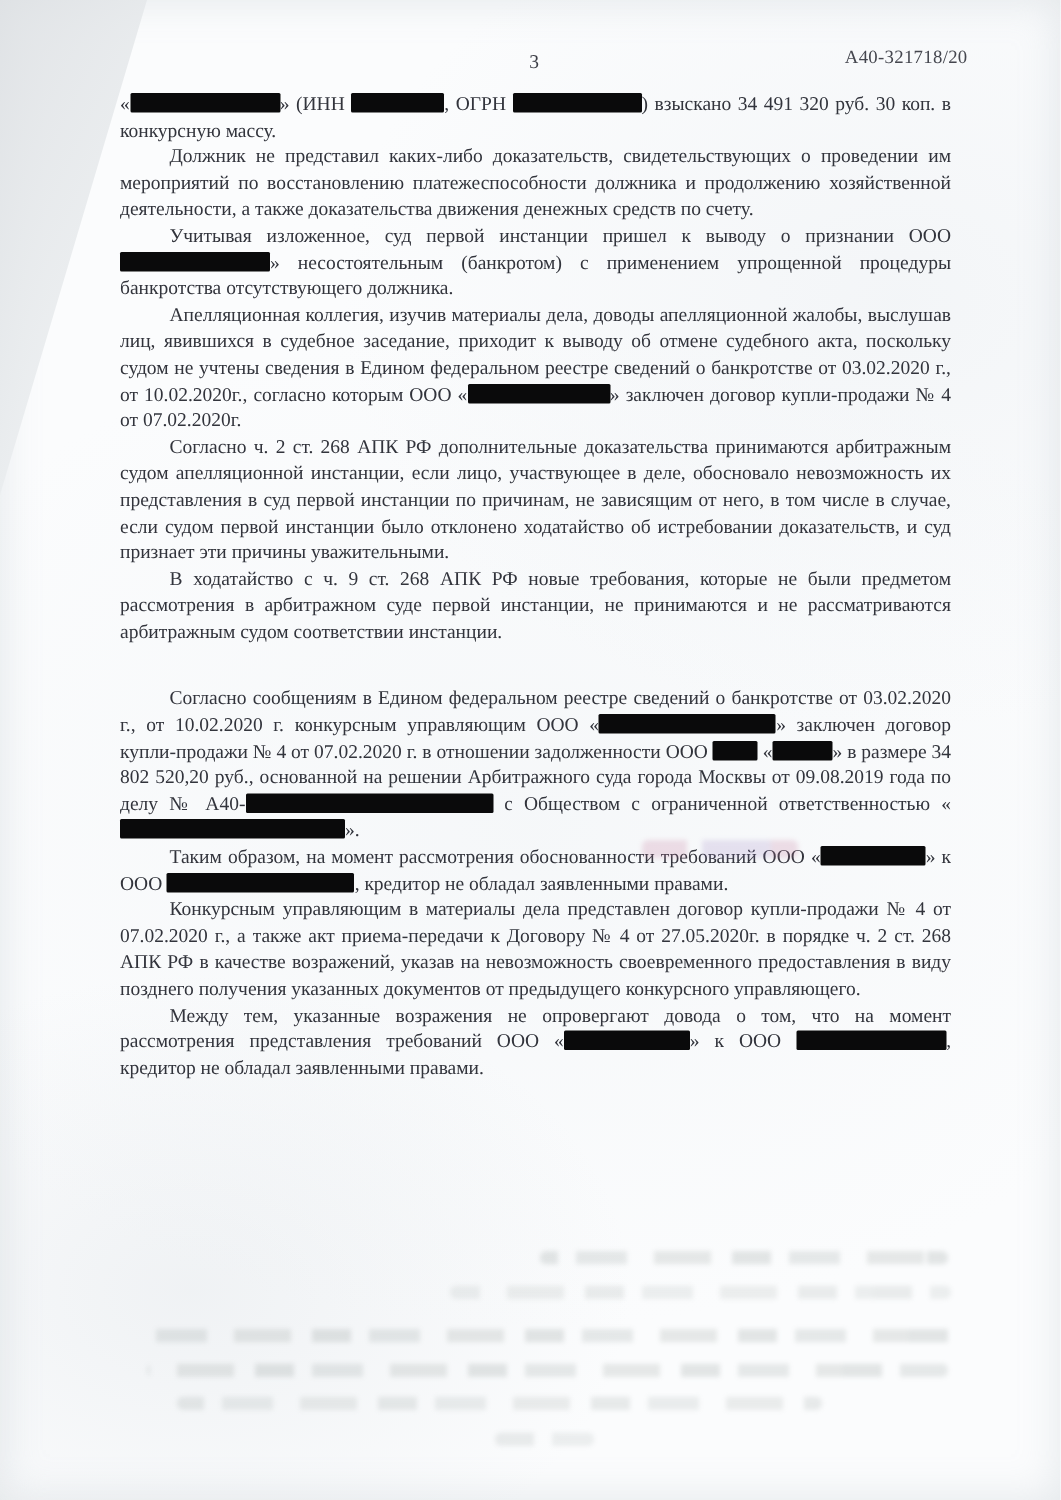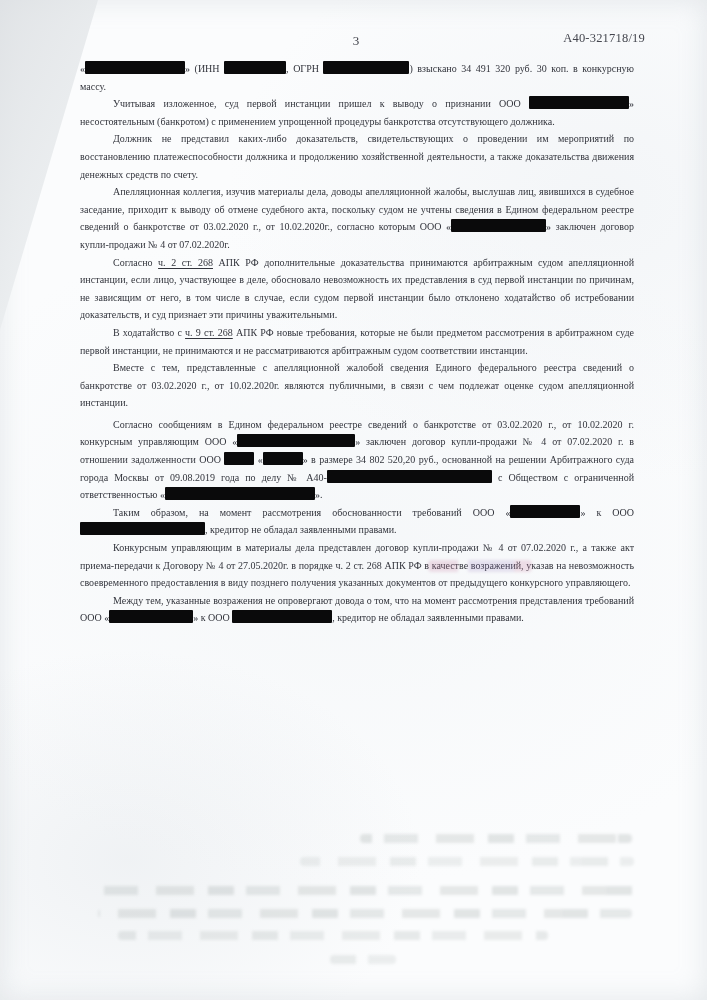--- a/index.html
+++ b/index.html
@@ -22,27 +22,27 @@
     clip-path:polygon(0 0,98px 0,0 330px);
     background:linear-gradient(115deg,#dde0e3 0%,#e9ecee 55%,#f5f7f8 100%);
     opacity:.85;
   }
   .header{position:absolute;left:0;top:0;width:707px;height:60px;
     font-size:13px;color:#3c3e46;}
   .page-number{position:absolute;left:336px;top:33px;width:40px;text-align:center;}
   .case-number{position:absolute;right:62px;top:31px;font-size:12.5px;letter-spacing:.2px;color:#44464e;}
   .doc-body{
     position:absolute;left:80px;top:60px;width:554px;
-    font-size:10px;line-height:17.6px;color:#32343c;
+    font-size:13px;line-height:17.6px;color:#32343c;
     text-align:justify;
   }
   .para{margin:0;text-indent:33px;}
   .para.noindent{text-indent:0;}
-  .para.gap{margin-top:4px;}
-  .uline{text-decoration:underline;text-underline-offset:2px;}
+  .para.gap{margin-top:27px;}
+  .uline{text-underline-offset:2px;}
   .redact{
     display:inline-block;height:13px;background:#0a0a0b;
     vertical-align:-2px;border-radius:1px;
   }
   
   .bleed{
     position:absolute;height:9px;border-radius:4px;
     background:repeating-linear-gradient(90deg,
       rgba(142,152,150,.55) 0px, rgba(142,152,150,.55) 26px,
       transparent 26px, transparent 38px,
@@ -63,31 +63,30 @@
 </style>
 </head>
 <body>
 
 <div class="page">
 
   <div class="corner-shade"></div>
 
   <div class="header">
     <div class="page-number">3</div>
-    <div class="case-number">А40-321718/19</div>
+    <div class="case-number">А40-321718/20</div>
   </div>
 
   <div class="doc-body">
       <p class="para noindent"><span>«</span><span class="redact" style="width: 100px;"></span><span>» (ИНН </span><span class="redact" style="width: 62px;"></span><span>, ОГРН </span><span class="redact" style="width: 86px;"></span><span>) взыскано 34 491 320 руб. 30 коп. в конкурсную массу.</span></p>
+      <p class="para"><span>Должник не представил каких-либо доказательств, свидетельствующих о проведении им мероприятий по восстановлению платежеспособности должника и продолжению хозяйственной деятельности, а также доказательства движения денежных средств по счету.</span></p>
       <p class="para"><span>Учитывая изложенное, суд первой инстанции пришел к выводу о признании ООО </span><span class="redact" style="width: 100px;"></span><span>» несостоятельным (банкротом) с применением упрощенной процедуры банкротства отсутствующего должника.</span></p>
-      <p class="para"><span>Должник не представил каких-либо доказательств, свидетельствующих о проведении им мероприятий по восстановлению платежеспособности должника и продолжению хозяйственной деятельности, а также доказательства движения денежных средств по счету.</span></p>
       <p class="para"><span>Апелляционная коллегия, изучив материалы дела, доводы апелляционной жалобы, выслушав лиц, явившихся в судебное заседание, приходит к выводу об отмене судебного акта, поскольку судом не учтены сведения в Едином федеральном реестре сведений о банкротстве от 03.02.2020 г., от 10.02.2020г., согласно которым ООО «</span><span class="redact" style="width: 95px;"></span><span>» заключен договор купли-продажи № 4 от 07.02.2020г.</span></p>
       <p class="para"><span>Согласно </span><span class="uline">ч. 2 ст. 268</span><span> АПК РФ дополнительные доказательства принимаются арбитражным судом апелляционной инстанции, если лицо, участвующее в деле, обосновало невозможность их представления в суд первой инстанции по причинам, не зависящим от него, в том числе в случае, если судом первой инстанции было отклонено ходатайство об истребовании доказательств, и суд признает эти причины уважительными.</span></p>
       <p class="para"><span>В ходатайство с </span><span class="uline">ч. 9 ст. 268</span><span> АПК РФ новые требования, которые не были предметом рассмотрения в арбитражном суде первой инстанции, не принимаются и не рассматриваются арбитражным судом соответствии инстанции.</span></p>
-      <p class="para"><span>Вместе с тем, представленные с апелляционной жалобой сведения Единого федерального реестра сведений о банкротстве от 03.02.2020 г., от 10.02.2020г. являются публичными, в связи с чем подлежат оценке судом апелляционной инстанции.</span></p>
       <p class="para gap"><span>Согласно сообщениям в Едином федеральном реестре сведений о банкротстве от 03.02.2020 г., от 10.02.2020 г. конкурсным управляющим ООО «</span><span class="redact" style="width: 118px;"></span><span>» заключен договор купли-продажи № 4 от 07.02.2020 г. в отношении задолженности ООО </span><span class="redact" style="width: 30px;"></span><span> «</span><span class="redact" style="width: 40px;"></span><span>» в размере 34 802 520,20 руб., основанной на решении Арбитражного суда города Москвы от 09.08.2019 года по делу № А40-</span><span class="redact" style="width: 165px;"></span><span> с Обществом с ограниченной ответственностью «</span><span class="redact" style="width: 150px;"></span><span>».</span></p>
       <p class="para"><span>Таким образом, на момент рассмотрения обоснованности требований ООО «</span><span class="redact" style="width: 70px;"></span><span>» к ООО </span><span class="redact" style="width: 125px;"></span><span>, кредитор не обладал заявленными правами.</span></p>
       <p class="para"><span>Конкурсным управляющим в материалы дела представлен договор купли-продажи № 4 от 07.02.2020 г., а также акт приема-передачи к Договору № 4 от 27.05.2020г. в порядке ч. 2 ст. 268 АПК РФ в качестве возражений, указав на невозможность своевременного предоставления в виду позднего получения указанных документов от предыдущего конкурсного управляющего.</span></p>
       <p class="para"><span>Между тем, указанные возражения не опровергают довода о том, что на момент рассмотрения представления требований ООО «</span><span class="redact" style="width: 84px;"></span><span>» к ООО </span><span class="redact" style="width: 100px;"></span><span>, кредитор не обладал заявленными правами.</span></p>
     </div>
 
   <div class="bleed pink" style="left:428px;top:560px;width:104px;height:12px;"></div>
   <div class="bleed" style="left:360px;top:834px;width:272px;background-position:-14px 0;"></div>
   <div class="bleed" style="left:300px;top:857px;width:334px;background-position:-52px 0;opacity:.3;"></div>
   <div class="bleed" style="left:96px;top:886px;width:540px;background-position:-30px 0;"></div>

